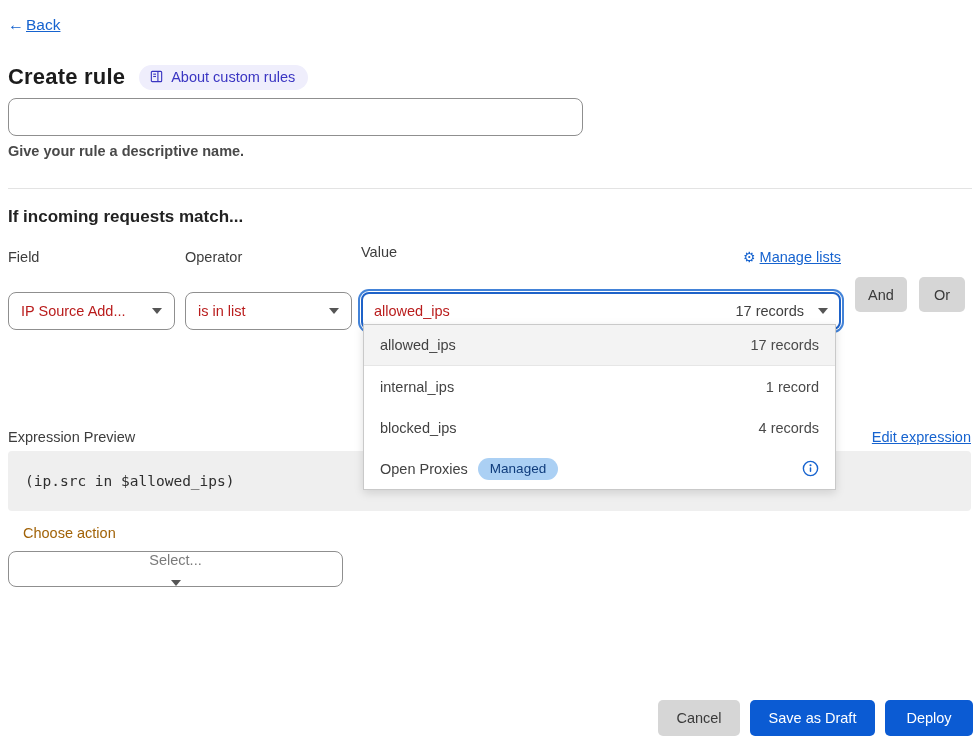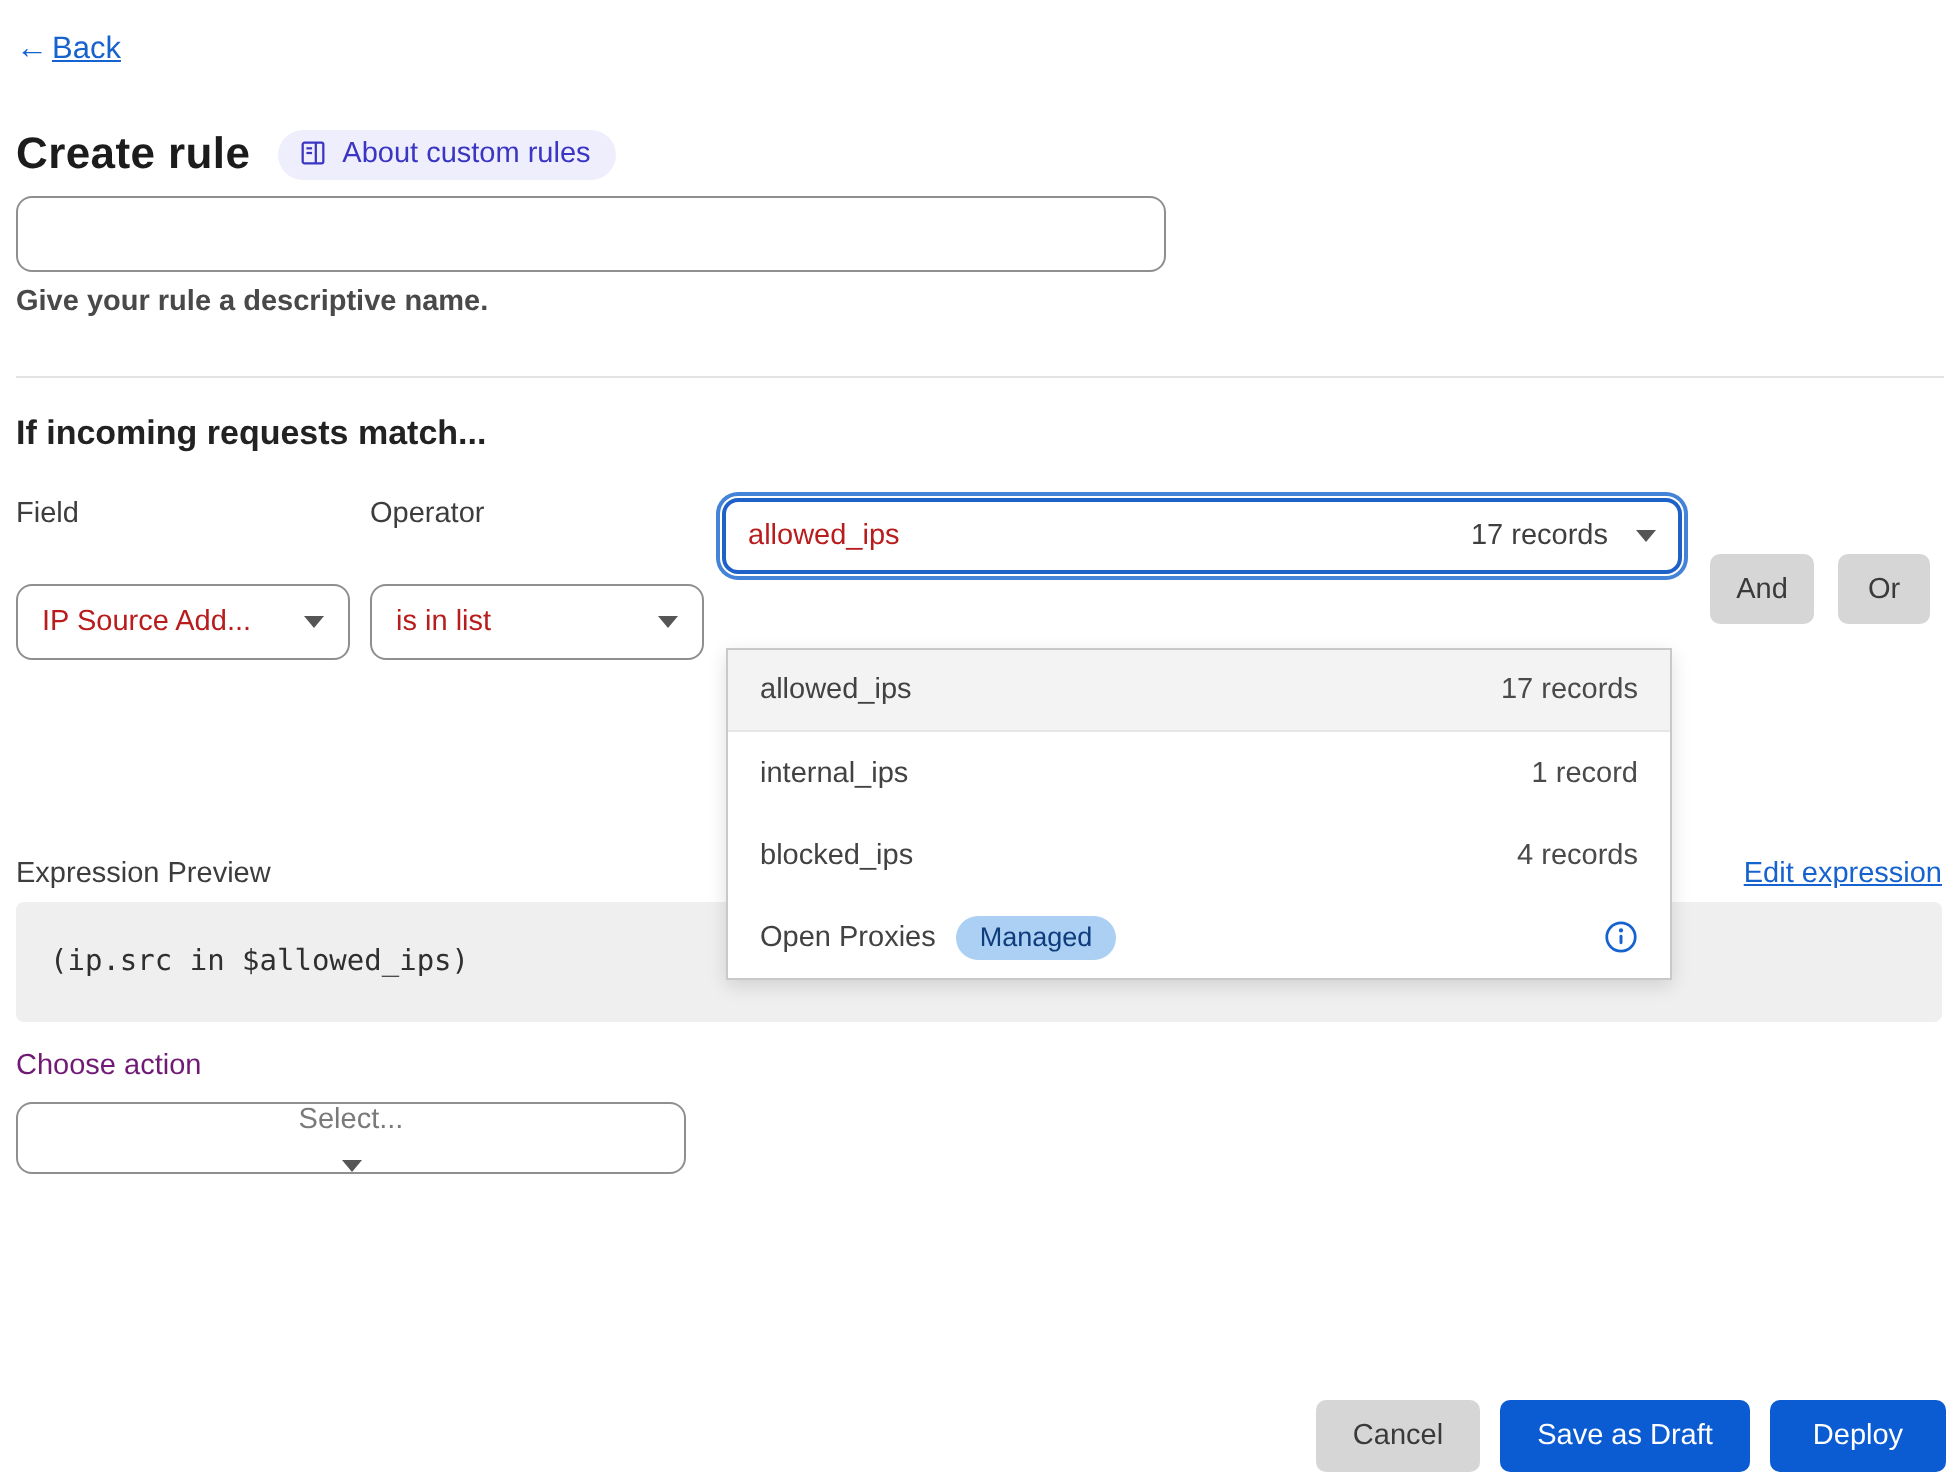--- a/index.html
+++ b/index.html
@@ -97,21 +97,21 @@
   .expr-row { margin:99px 8px 0; width:963px; display:flex; justify-content:space-between; align-items:center; }
   .expr-label { color:#3d3d3d; }
   .expr-box {
     margin:6px 0 0 8px; width:963px; height:60px; background:#efefef; border-radius:4px;
     display:flex; align-items:center; padding:0 17px;
   }
   .expr-code { font-family:"DejaVu Sans Mono", monospace; font-size:14.5px; color:#2f2f2f; }
 
   
   .then-heading { margin:30px 8px 0; font-size:17px; font-weight:700; color:#222; }
-  .action-label { margin:14px 8px 0; color:#701a75; }
+  .action-label { margin:14px 23px 0; color:#a16207; }
   .action-select { margin:10px 0 0 8px; width:335px; height:36px;flex-direction:column; }
 
   
   .footer-row { position:absolute; right:6px; top:684px; display:flex; gap:10px; }
   .btn-cancel { width:82px; height:36px; border-radius:5px; }
   .btn-blue { background:#0b5bd3; color:#fff; border-radius:5px; height:36px; }
   .btn-save { width:125px; }
   .btn-deploy { width:88px; }
 </style>
 </head>
@@ -158,20 +158,27 @@
 
     <div class="cond-col col-operator">
       <div class="cond-label">Operator</div>
       <div class="select">
         <span class="sel-text">is in list</span>
         <span class="chevron"></span>
       </div>
     </div>
 
     <div class="cond-col col-value">
+      <div class="value-label-row">
+        <span class="cond-label">Value</span>
+        <span class="manage-link">
+          <span class="gear-glyph">⚙</span>
+          <a class="link">Manage lists</a>
+        </span>
+      </div>
 
       <div class="select select--focused">
         <span class="sel-text">allowed_ips</span>
         <span class="sel-count">17 records</span>
         <span class="chevron"></span>
       </div>
 
       <div class="dropdown-panel">
         <div class="dd-item dd-item--selected">
           <span class="dd-name">allowed_ips</span>

